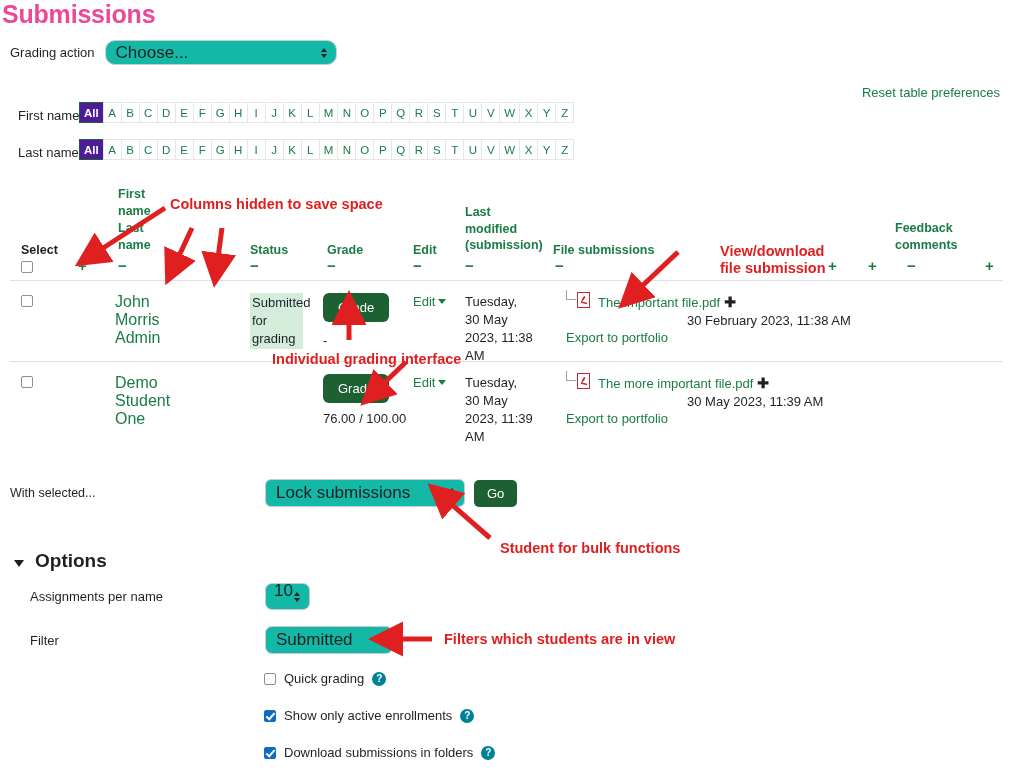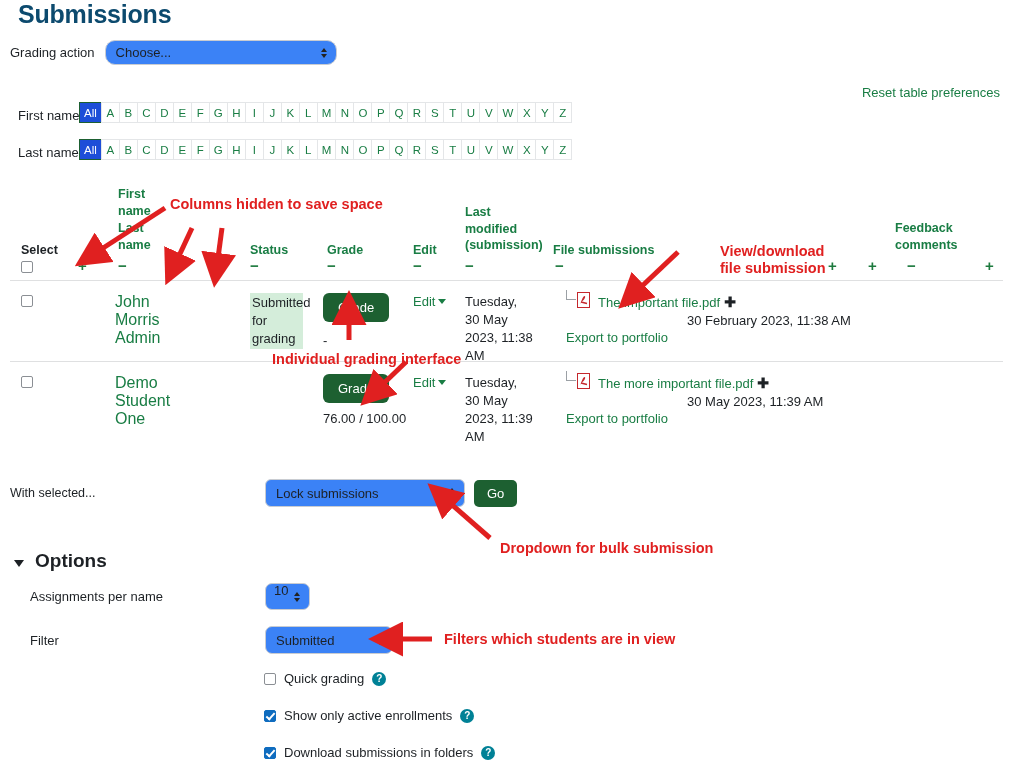--- a/index.html
+++ b/index.html
@@ -14,40 +14,40 @@
     font-family: "Liberation Sans", sans-serif;
     font-size: 13px;
     color: #1d2125;
     overflow: hidden;
   }
   .page { position: absolute; inset: 0; }
   .green-link { color: #197d44; text-decoration: none; }
 
   
   #page-title {
-    position: absolute; left: 18px; top: 0px;
+    position: absolute; left: 2px; top: 0px;
     font-size: 25px; font-weight: bold; letter-spacing: -0.2px;
-    color: #0c4a6e;
+    color: #ec4899;
   }
 
   
   #grading-action-row {
     position: absolute; left: 10px; top: 40px;
     display: flex; align-items: center; gap: 10px;
   }
   #grading-action-label { font-size: 13px; color: #1d2125; }
   .mdl-select {
     position: relative;
     border: 1px solid #c9ccd1;
     border-radius: 7px;
-    background: #3b82f6;
+    background: #14b8a6;
     height: 25px;
     display: flex; align-items: center;
     padding: 0 26px 0 10px;
-    font-size: 13px;
+    font-size: 17px;
     color: #1d2125;
     box-sizing: border-box;
     cursor: pointer;
   }
   .mdl-select .arrows {
     position: absolute; right: 9px; top: 50%;
     transform: translateY(-50%);
     display: flex; flex-direction: column; gap: 2px;
     line-height: 0;
   }
@@ -75,22 +75,22 @@
   .initial-btn {
     min-width: 19px; height: 21px;
     border: 1px solid #e4e6e8;
     margin-left: -1px;
     display: flex; align-items: center; justify-content: center;
     font-size: 11.5px; color: #197d44;
     background: #fff; box-sizing: border-box;
     padding: 0 4px; cursor: pointer;
   }
   .initial-btn.active {
-    background: #1d4ed8; color: #fff; border-color: #1d6031;
-    font-weight: normal;
+    background: #4c1d95; color: #fff; border-color: #1d6031;
+    font-weight: bold;
   }
 
   
   #submissions-table {
     position: absolute; left: 10px; top: 176px;
     width: 993px;
   }
   #submissions-table .sep {
     border-top: 1px solid #dfe0e1;
   }
@@ -493,16 +493,16 @@
     <line x1="406" y1="362" x2="382" y2="385" stroke="#e02020" stroke-width="5" marker-end="url(#ah)"></line>
 
     <line x1="490" y1="538" x2="450" y2="503" stroke="#e02020" stroke-width="5" marker-end="url(#ah)"></line>
 
     <line x1="432" y1="639" x2="398" y2="639" stroke="#e02020" stroke-width="5" marker-end="url(#ah)"></line>
   </svg>
 
   <div class="annot" style="left:170px; top:196px;">Columns hidden to save space</div>
   <div class="annot" style="left:688px; top:243px; line-height:17px; white-space:normal; width:120px;margin-left:32px;">View/download file submission</div>
   <div class="annot" style="left:272px; top:351px;">Individual grading interface</div>
-  <div class="annot" style="left:500px; top:540px;">Dropdown for bulk submission</div>
+  <div class="annot" style="left:500px; top:540px;">Student for bulk functions</div>
   <div class="annot" style="left:444px; top:631px;">Filters which students are in view</div>
 
 </div>
 
 </body></html>

